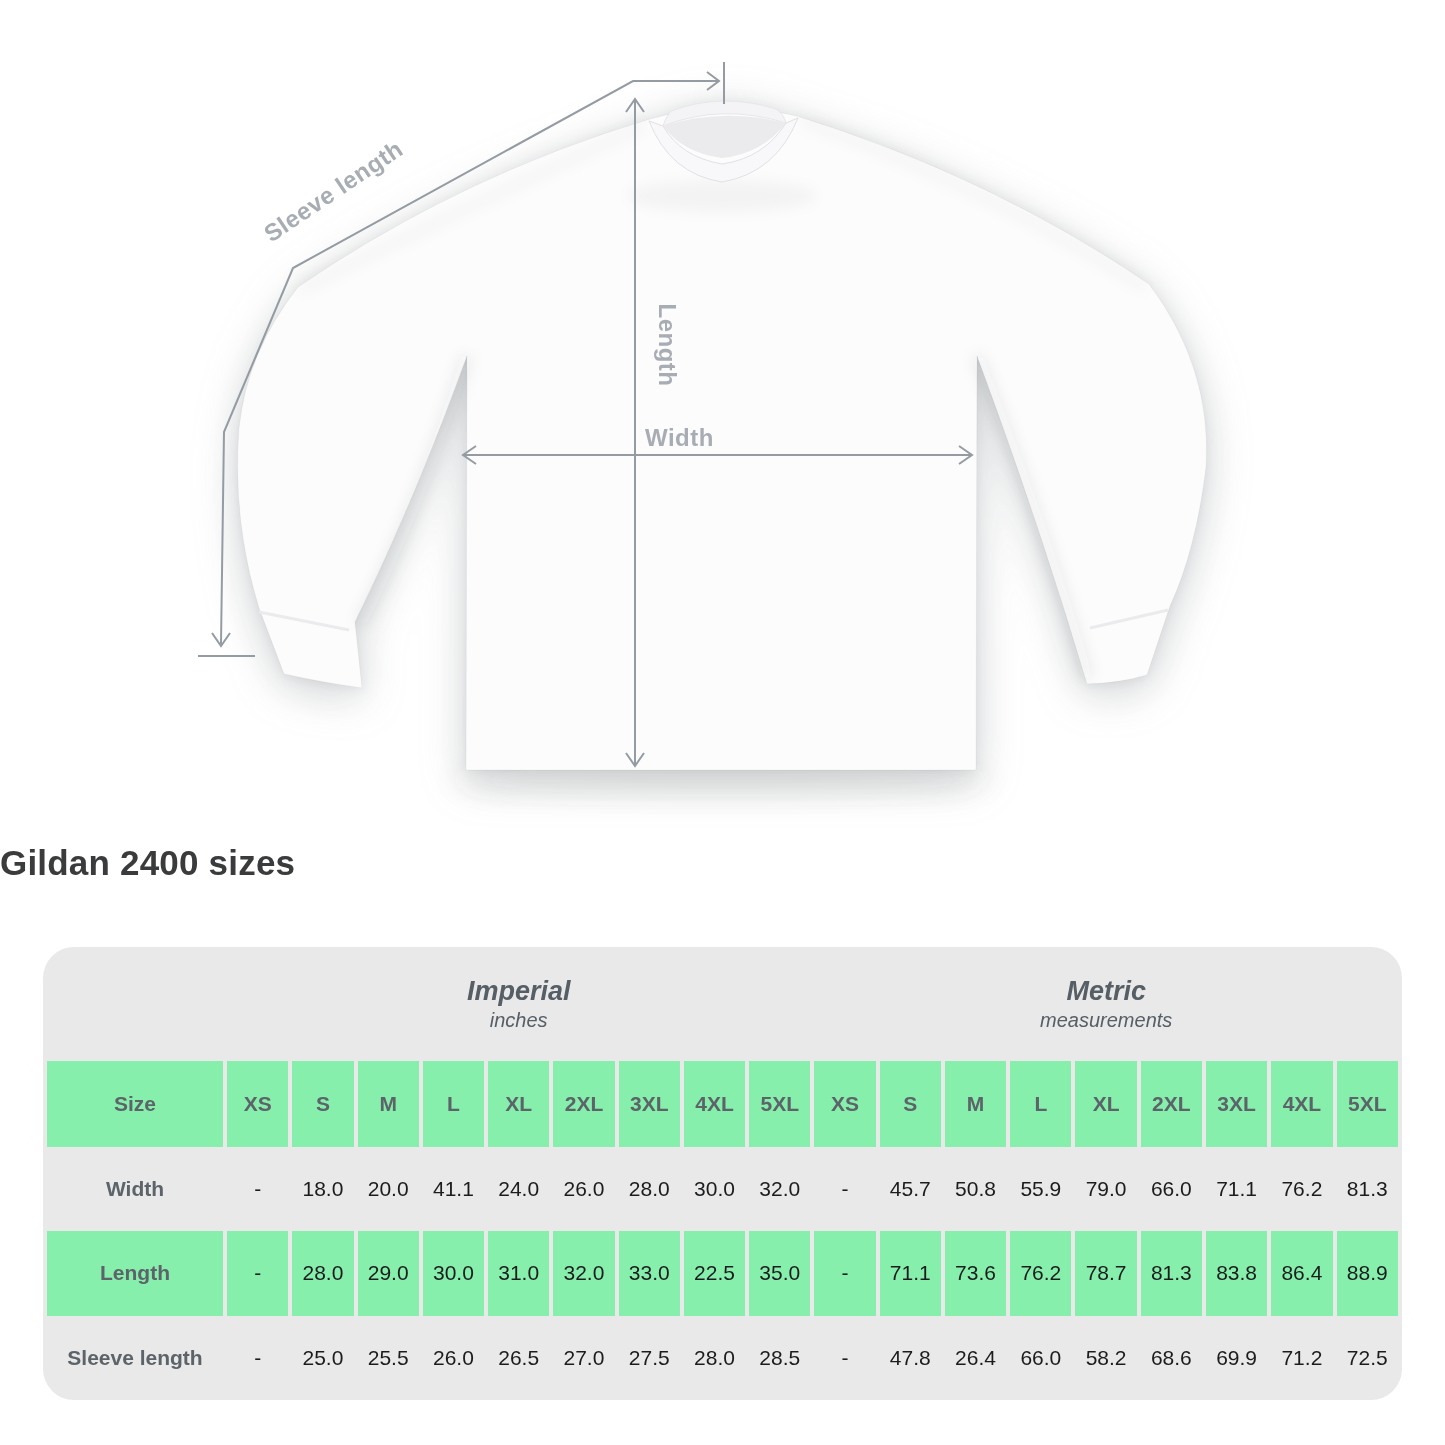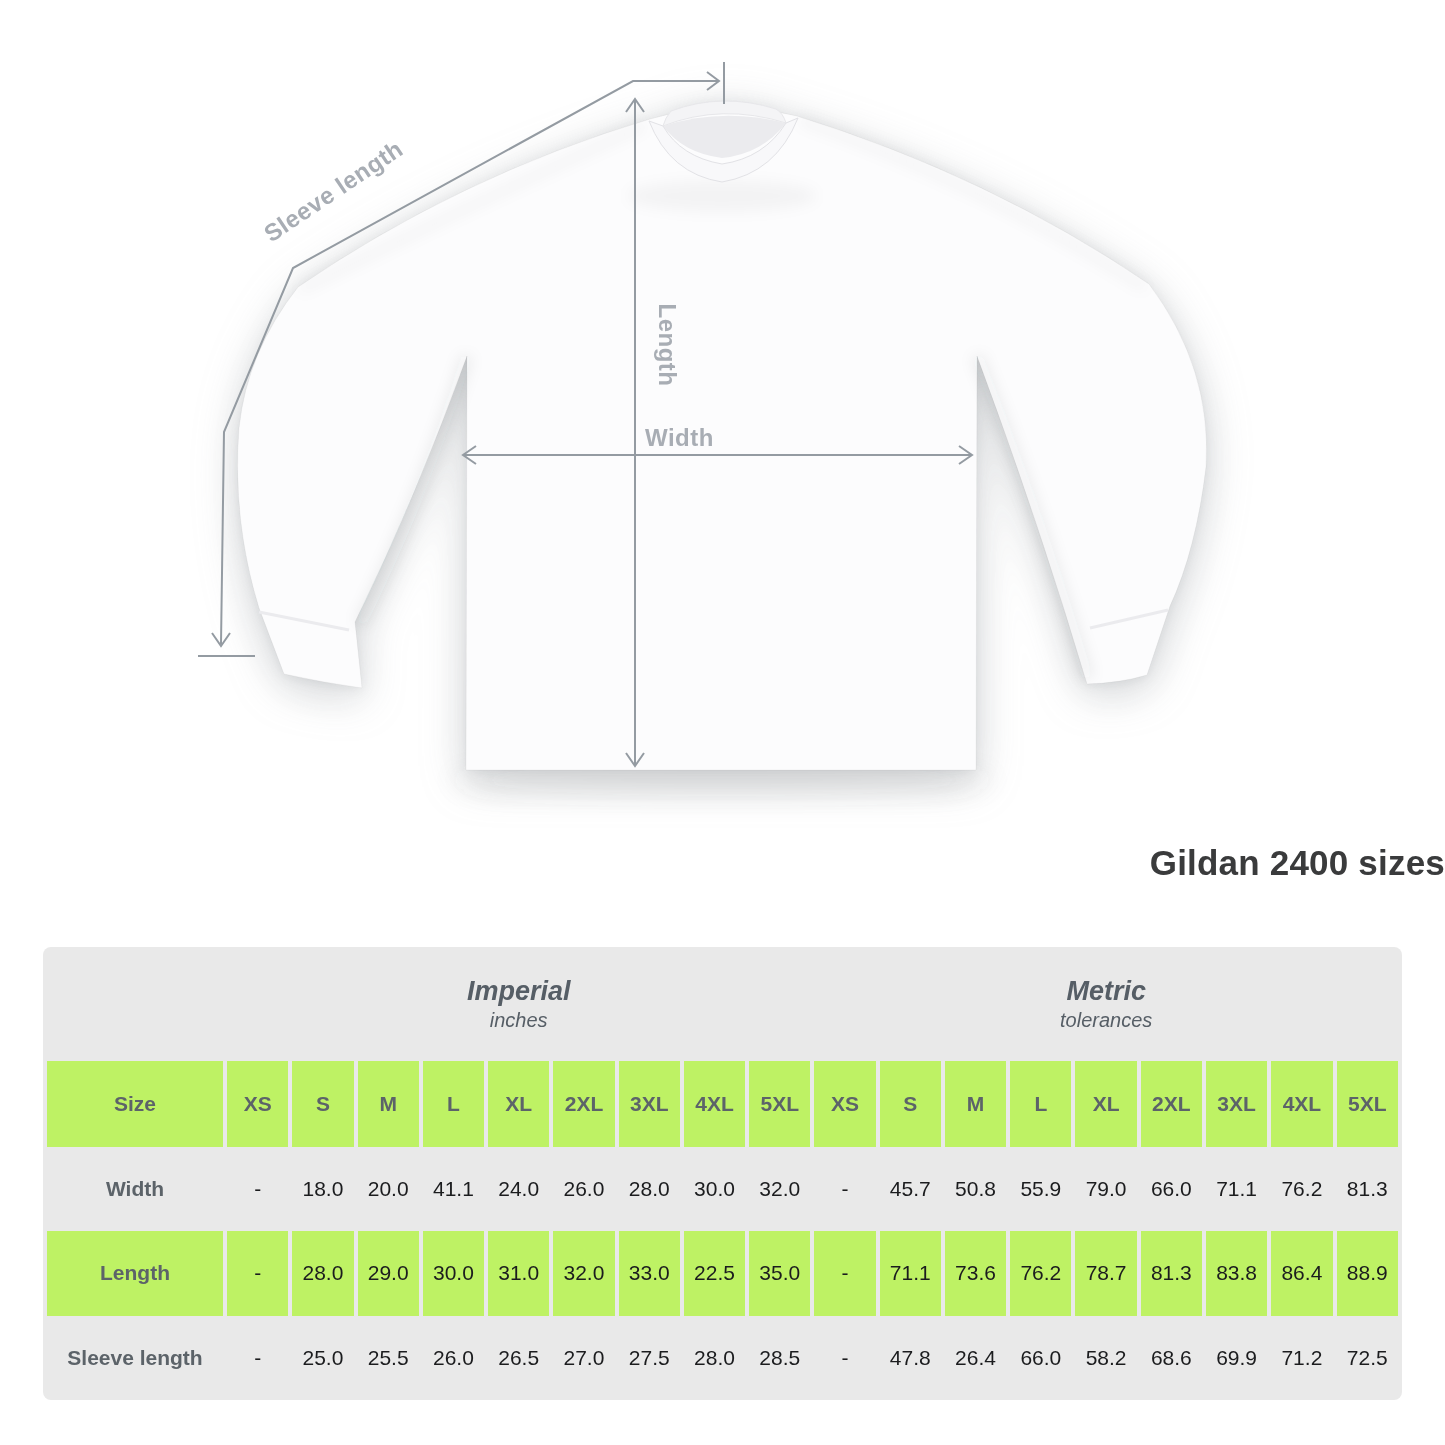--- a/index.html
+++ b/index.html
@@ -1,31 +1,31 @@
 <!DOCTYPE html>
 <html><head>
 <meta charset="utf-8">
 <style>
   html,body{margin:0;padding:0;background:#ffffff;}
   .page{position:relative;width:1445px;height:1445px;background:#fff;overflow:hidden;
         font-family:"Liberation Sans",sans-serif;}
   .diagram{position:absolute;top:0;left:0;}
 
-  .heading{position:absolute;top:843px;left:0;width:100%;text-align:right;}
+  .heading{position:absolute;top:843px;left:0;width:100%;text-align:left;}
   .title{margin:0;font-size:35px;font-weight:bold;color:#3a3b3c;letter-spacing:.2px;}
   .subtitle{margin:13px 0 0;font-size:19px;font-style:italic;color:#4e5357;}
 
   .size-table-wrap{position:absolute;top:947px;left:43px;width:1359px;height:453px;
-                   background:#e9e9e9;border-radius:8px;overflow:hidden;}
+                   background:#e9e9e9;border-radius:31px;overflow:hidden;}
   table{width:100%;height:100%;border-collapse:separate;border-spacing:4px 0;table-layout:fixed;}
   td,th{padding:0;text-align:center;vertical-align:middle;font-weight:normal;}
   tr.band-row{height:114px;}
   tr.size-row{height:86px;}
   tr.data-row{height:83px;}
-  tr.white > th, tr.white > td{background:#bef264;}
+  tr.white > th, tr.white > td{background:#86efac;}
   tr.gray  > th, tr.gray  > td{background:transparent;}
   .band-cell .g-name{font-size:27px;font-weight:bold;font-style:italic;color:#565e66;}
   .band-cell .g-unit{margin-top:2px;font-size:20px;font-style:italic;color:#565e66;}
   .size-h{font-size:21px;font-weight:bold;color:#5c6369;}
   .row-label{font-size:21px;font-weight:bold;color:#5c6369;}
   .val{font-size:21px;color:#1b1c1e;}
 
   .ann-line{stroke:#949ba2;stroke-width:2;fill:none;}
   .ann-label{fill:#a8adb4;font-family:"Liberation Sans",sans-serif;
              font-size:24px;font-weight:bold;letter-spacing:.5px;}
@@ -139,21 +139,21 @@
         </colgroup>
       <thead>
         <tr class="band-row gray">
           <td></td>
           <td colspan="9" class="band-cell">
             <div class="g-name">Imperial</div>
             <div class="g-unit">inches</div>
           </td>
           <td colspan="9" class="band-cell">
             <div class="g-name">Metric</div>
-            <div class="g-unit">tolerances</div>
+            <div class="g-unit">measurements</div>
           </td>
         </tr>
         <tr class="size-row white">
             <th class="size-h">Size</th>
             <th class="size-h">XS</th>
             <th class="size-h">S</th>
             <th class="size-h">M</th>
             <th class="size-h">L</th>
             <th class="size-h">XL</th>
             <th class="size-h">2XL</th>

